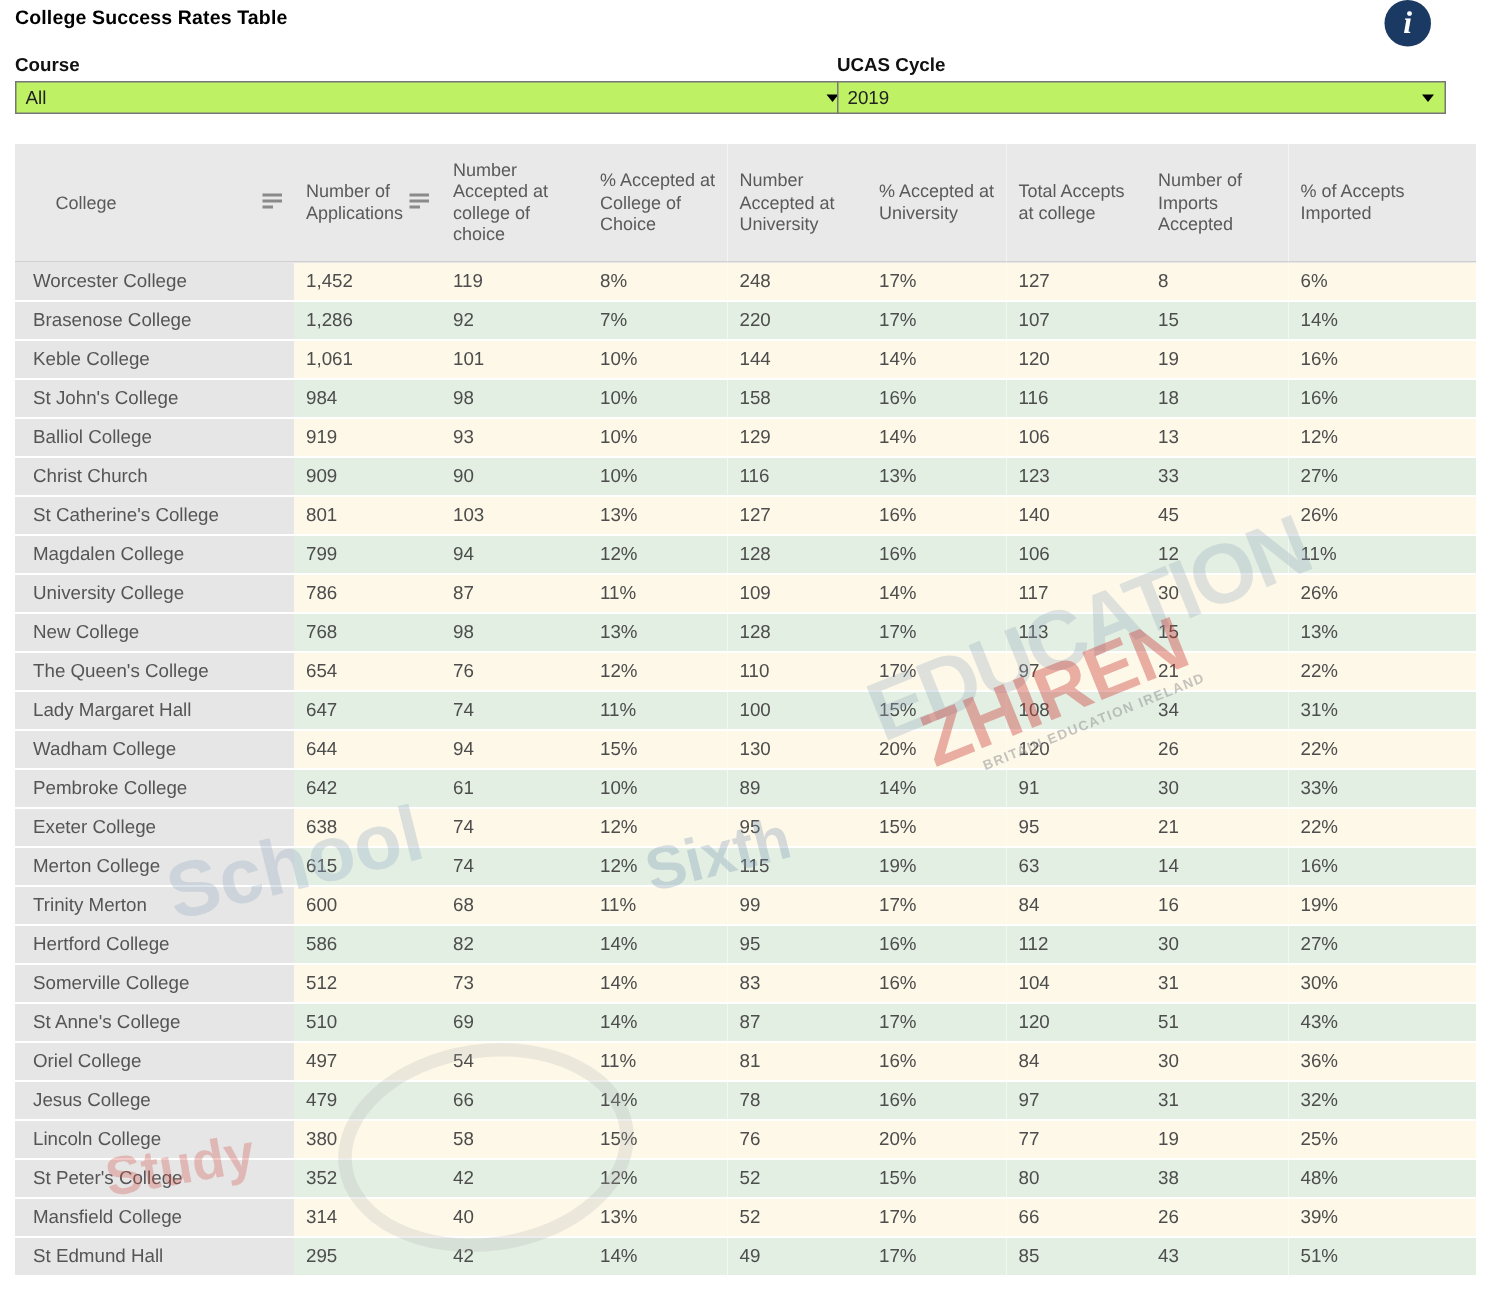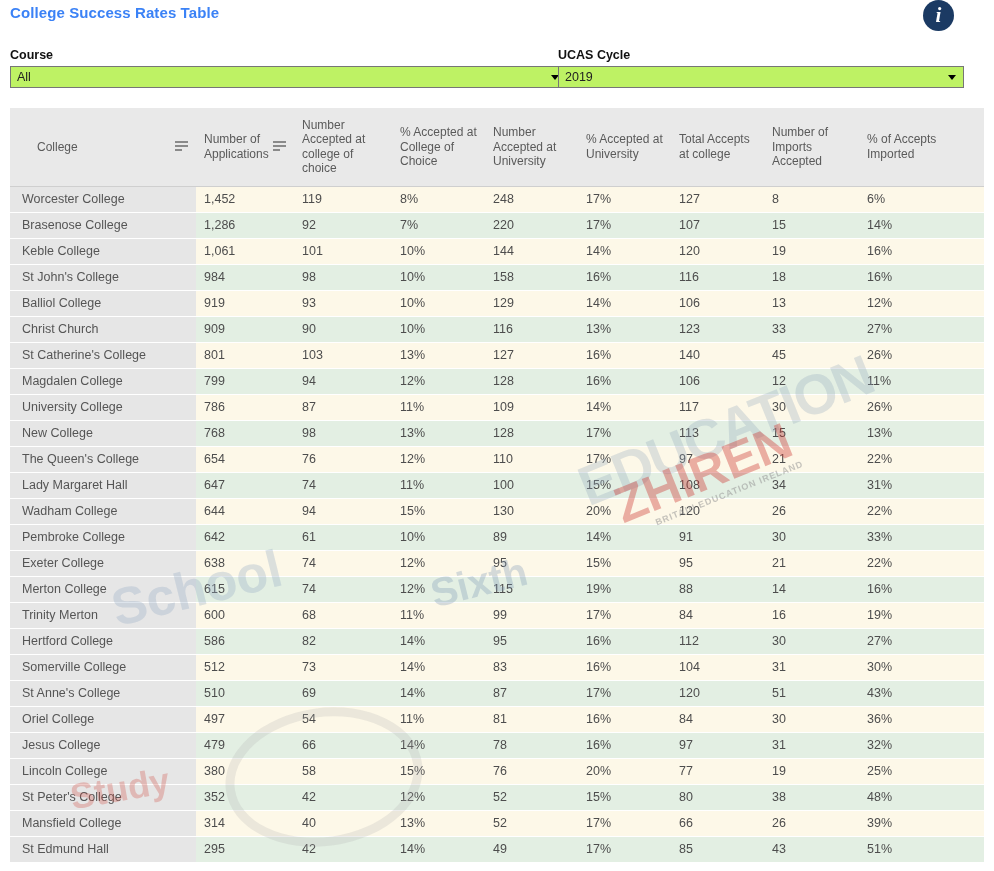--- a/index.html
+++ b/index.html
@@ -19,23 +19,23 @@
 
   
   .page-head {
     position: relative;
     height: 36px;
   }
   .page-title {
     position: absolute;
     left: 10px;
     top: 4px;
-    font-size: 15px;
+    font-size: 13px;
     font-weight: bold;
-    color: #3b82f6;
+    color: #000000;
     letter-spacing: 0.1px;
   }
   .info-icon {
     position: absolute;
     right: 40px;
     top: 0px;
     width: 31px;
     height: 31px;
     border-radius: 50%;
     background: #1b3a63;
@@ -47,21 +47,20 @@
     line-height: 31px;
     text-align: center;
     cursor: pointer;
     box-shadow: 0 0 0 1px rgba(255,255,255,0.4);
   }
 
   
   .filters {
     position: relative;
     height: 52px;
-    margin-top: 12px;
   }
   .filter {
     position: absolute;
     top: 0;
   }
   .filter.course  { left: 10px;  width: 557px; }
   .filter.cycle   { left: 558px; width: 406px; }
 
   .filter-label {
     font-size: 12.5px;
@@ -522,21 +521,21 @@
           <td>21</td>
           <td>22%</td>
         </tr>
         <tr class="even">
           <td class="col-college">Merton College</td>
           <td>615</td>
           <td>74</td>
           <td>12%</td>
           <td>115</td>
           <td>19%</td>
-          <td>88</td>
+          <td>63</td>
           <td>14</td>
           <td>16%</td>
         </tr>
         <tr class="odd">
           <td class="col-college">Trinity Merton</td>
           <td>600</td>
           <td>68</td>
           <td>11%</td>
           <td>99</td>
           <td>17%</td>

